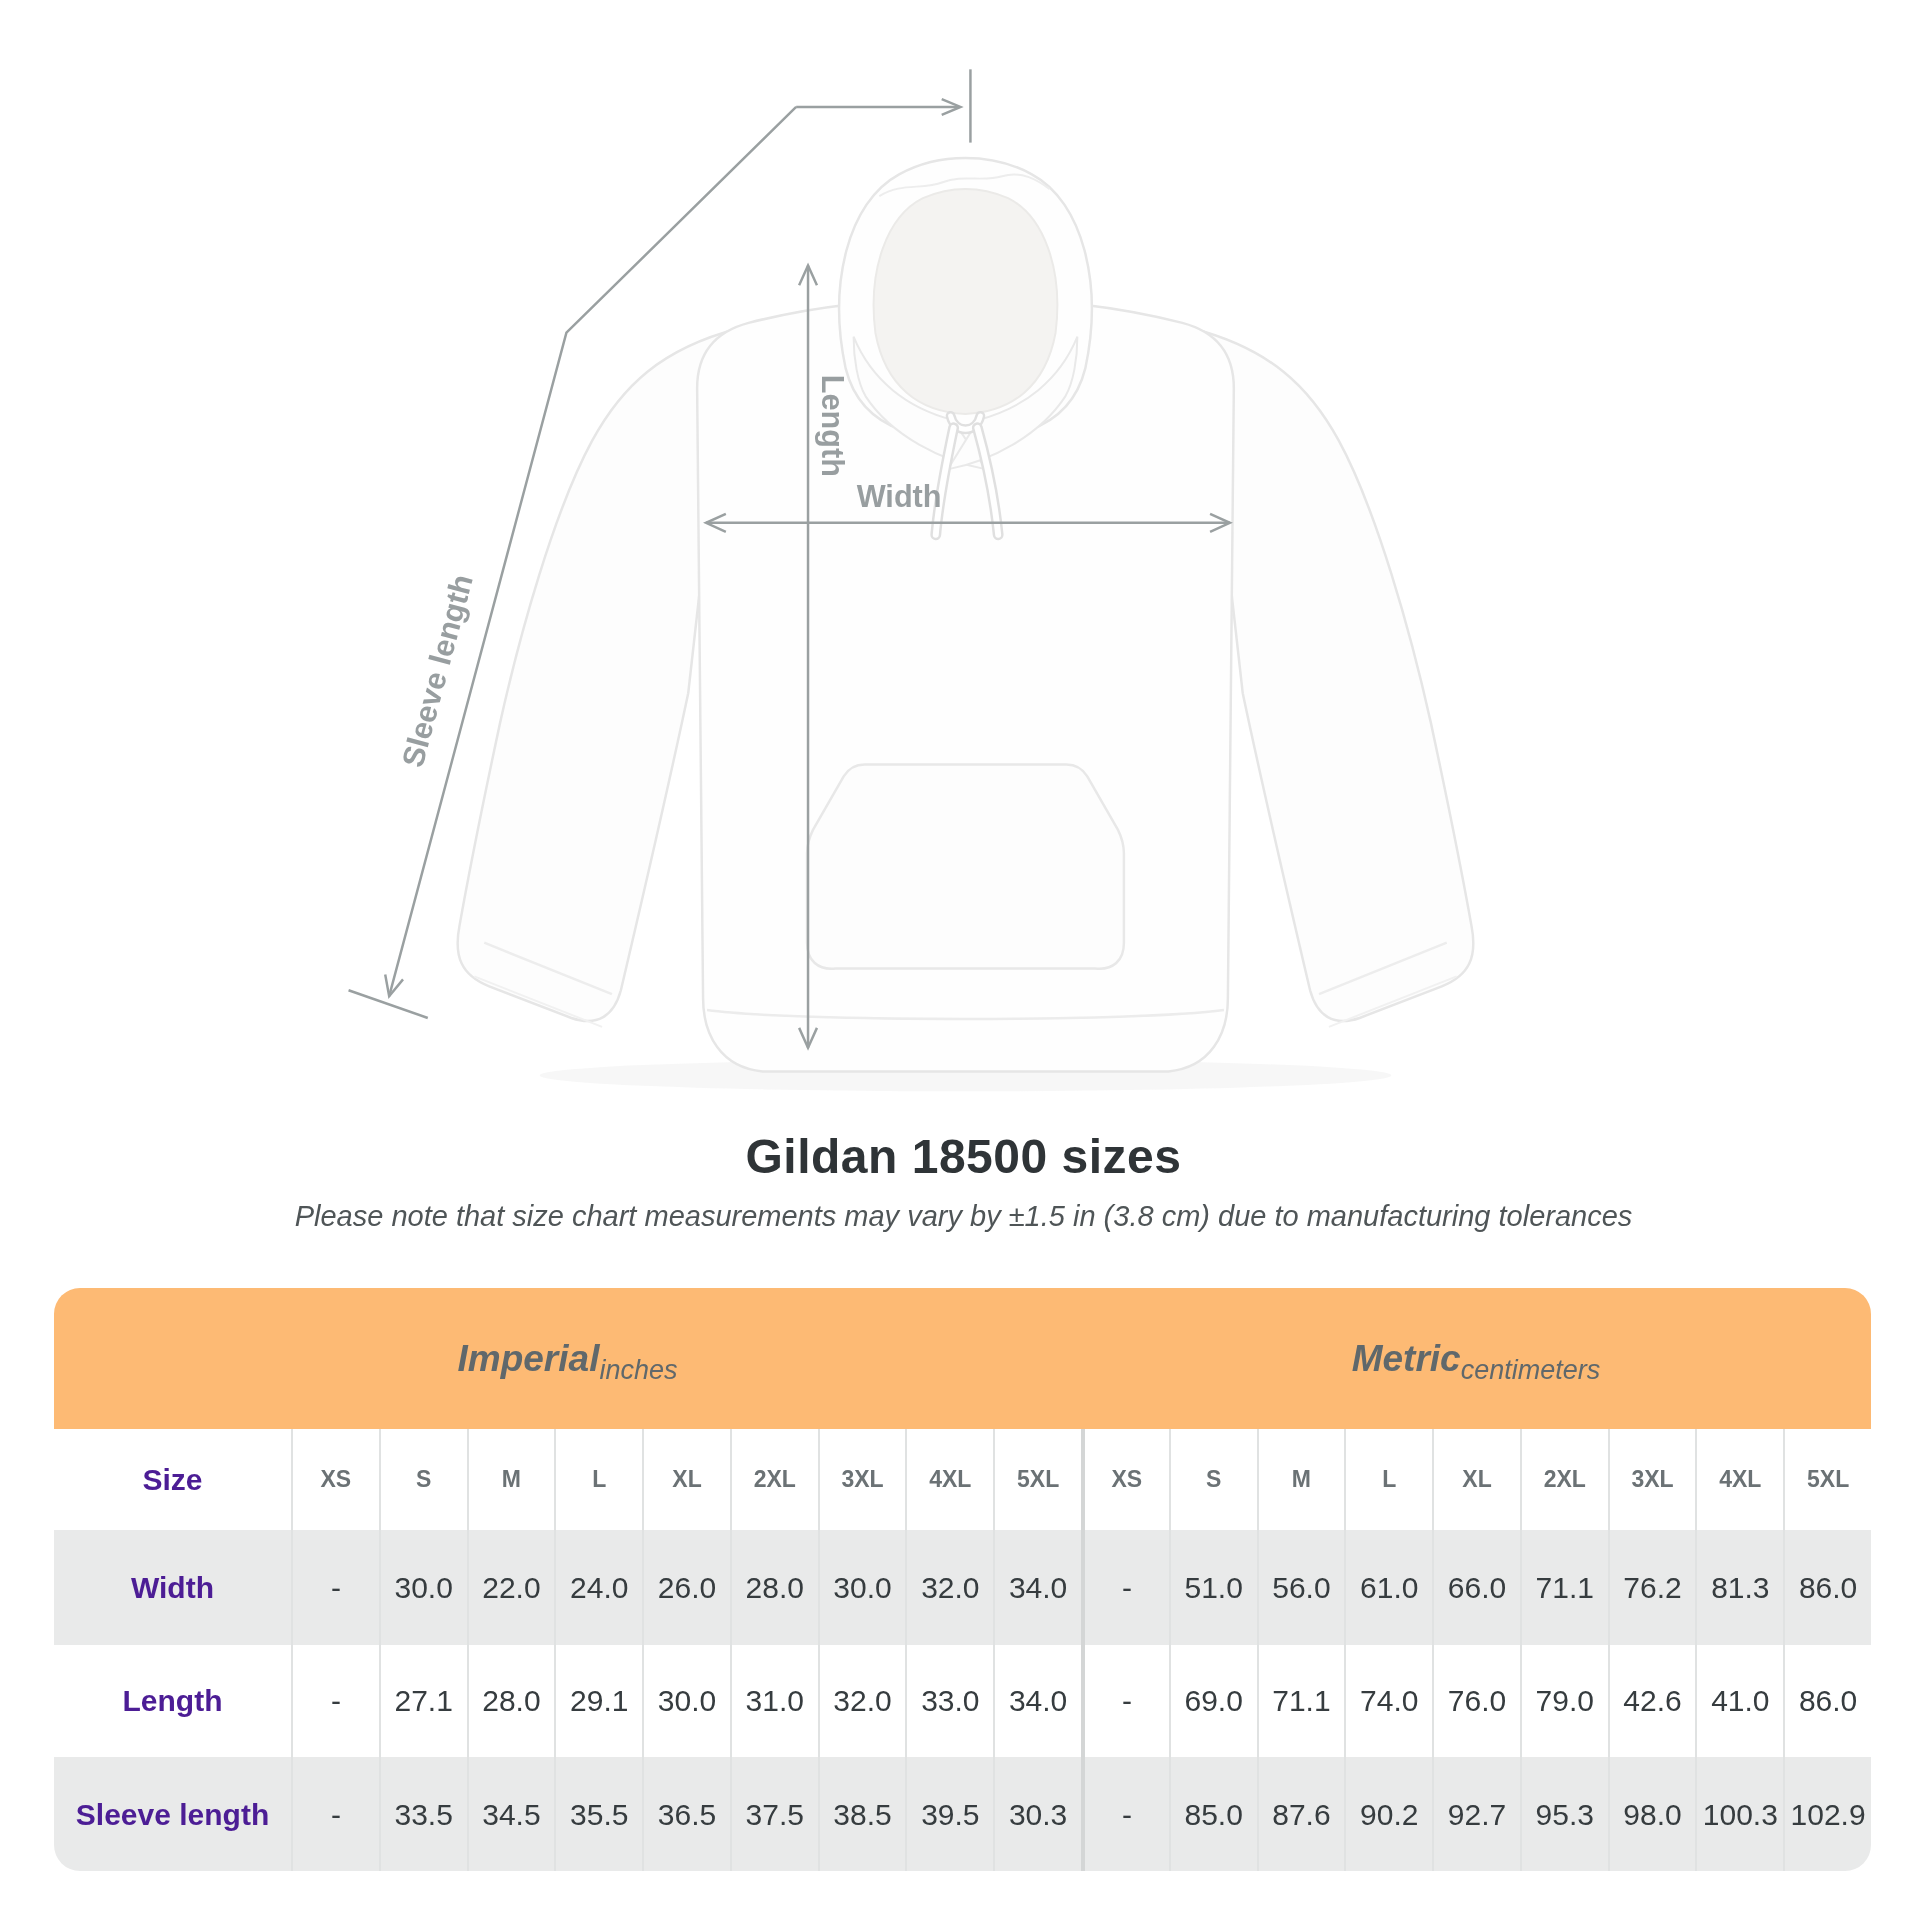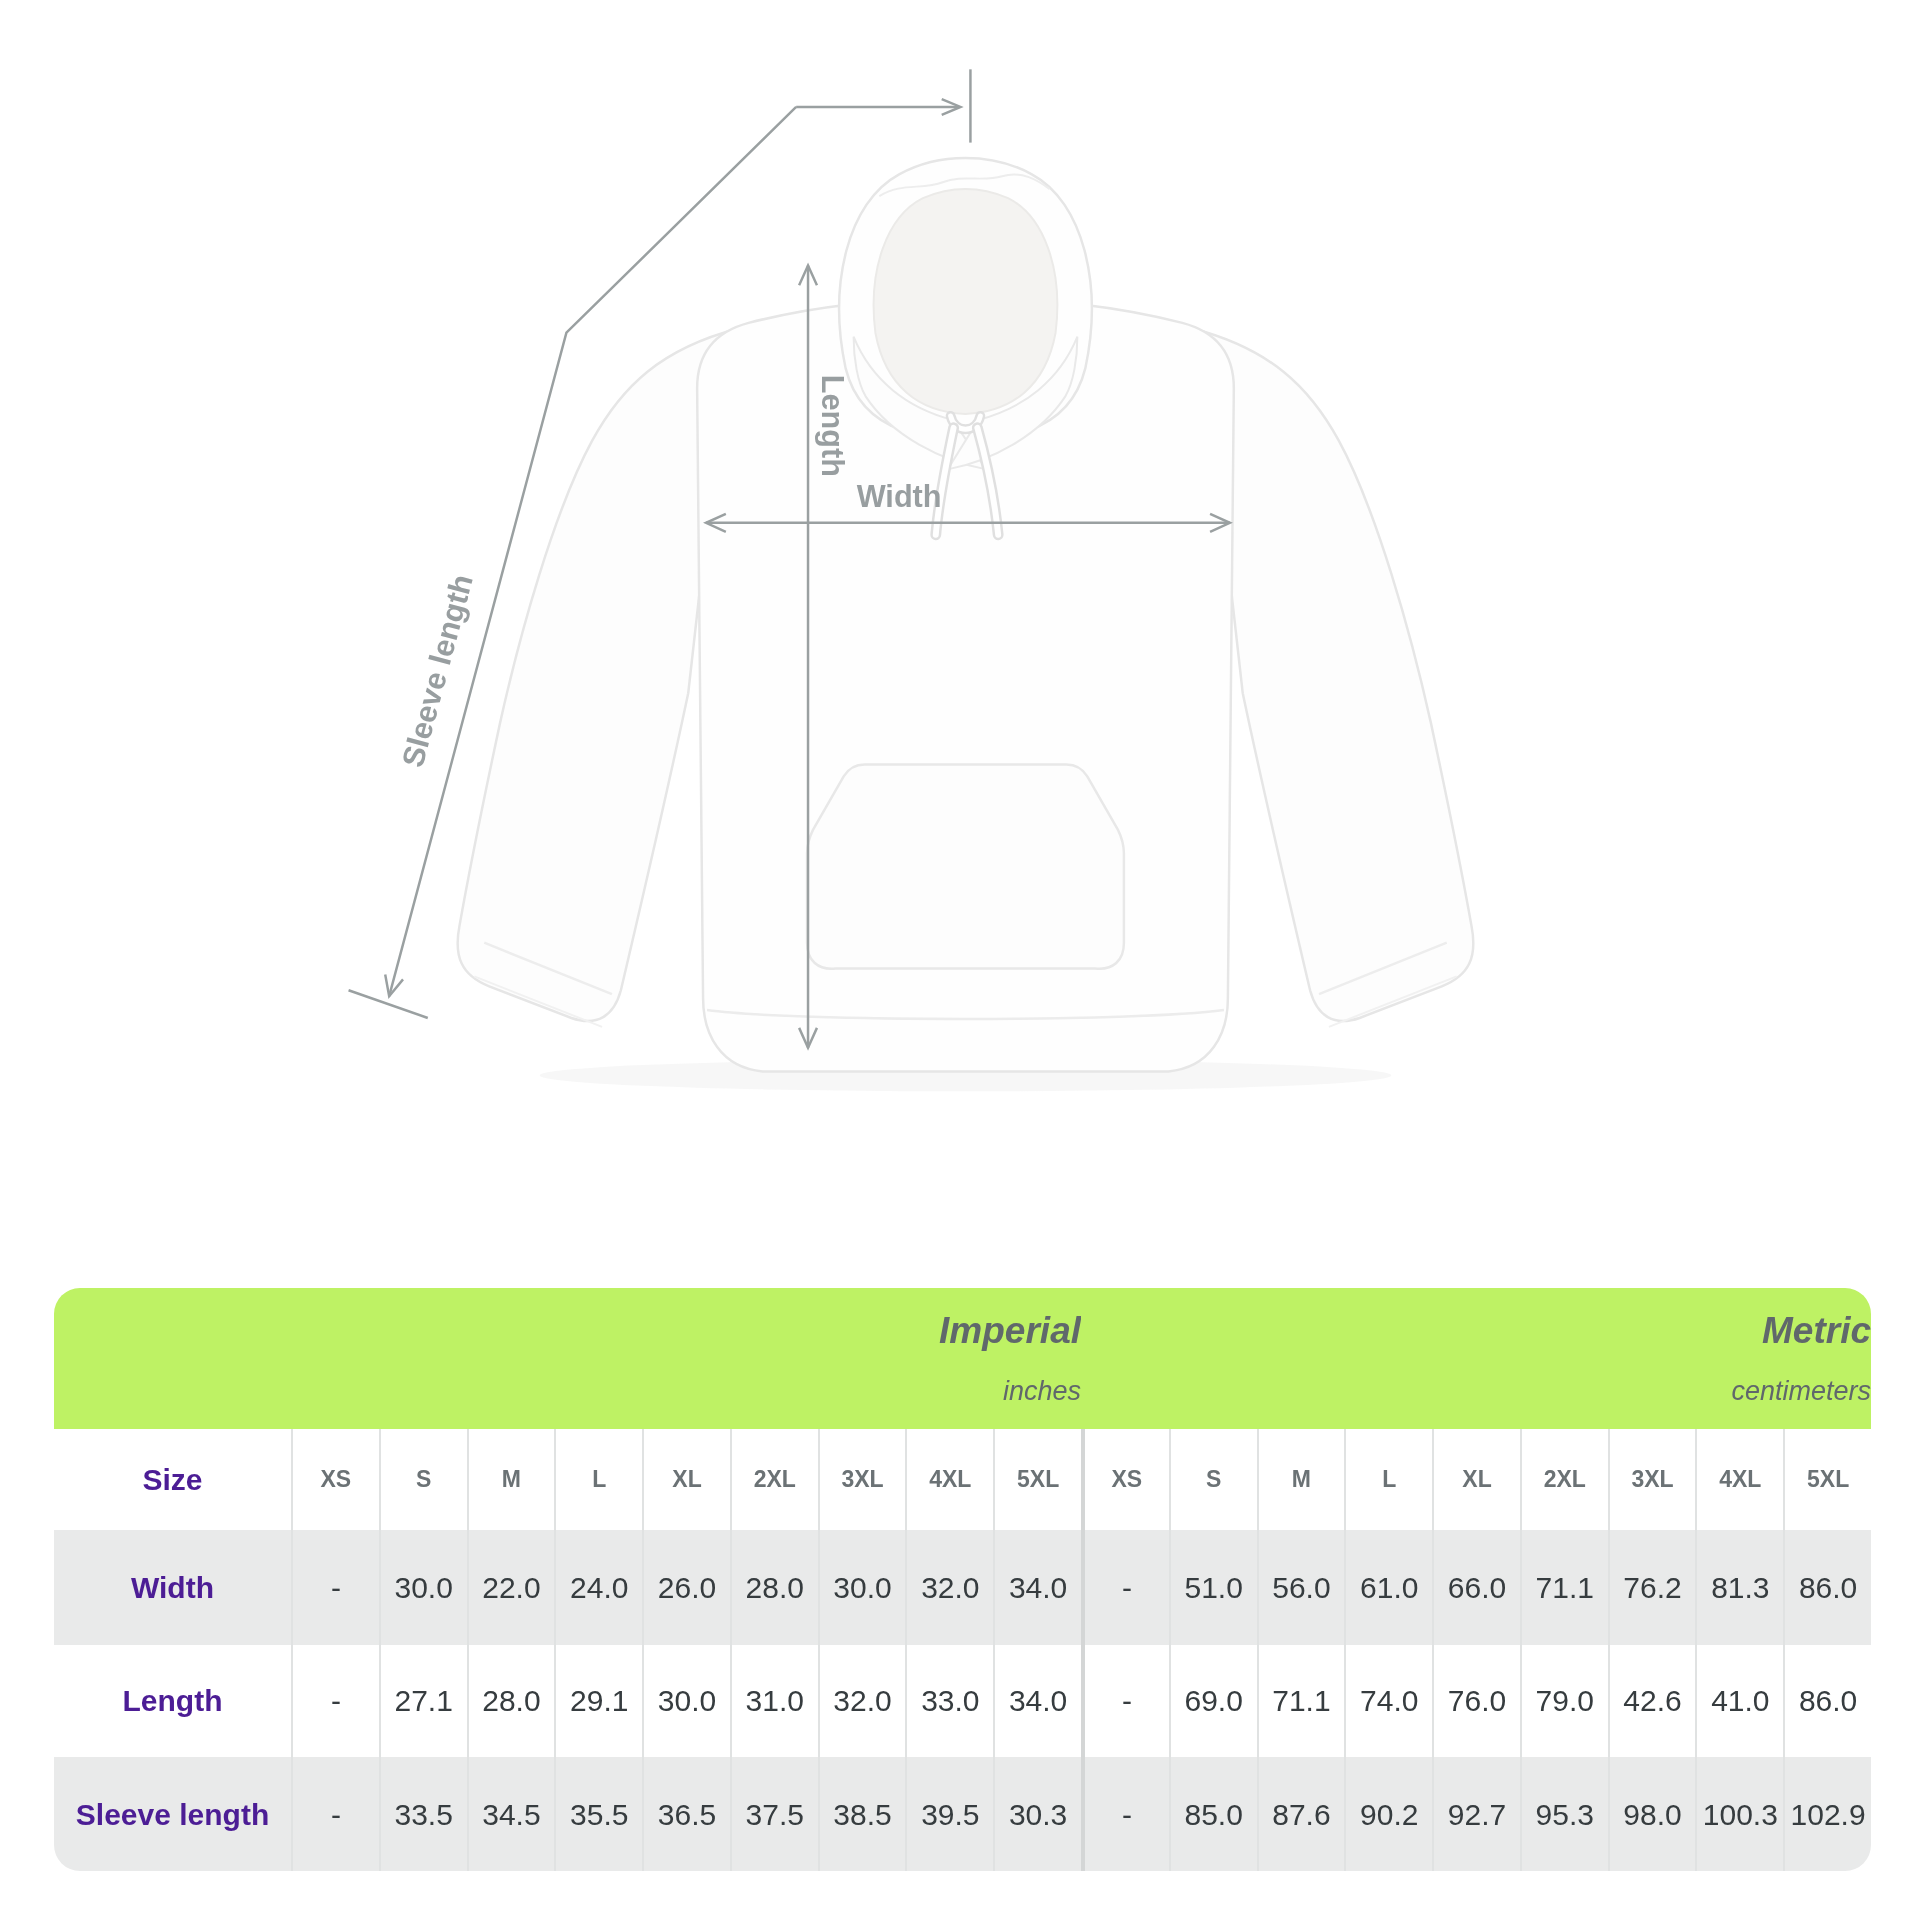--- a/index.html
+++ b/index.html
@@ -13,21 +13,21 @@
   .title-wrap{position:absolute;left:0;top:1129px;width:1927px;text-align:center;}
   .title{font-size:48px;font-weight:bold;color:#2f3437;letter-spacing:0.5px;}
   .subtitle{margin-top:16px;font-size:29px;font-style:italic;color:#4f5557;}
 
   
   .size-table{position:absolute;left:54px;top:1288px;width:1817px;height:583px;
               border-radius:26px;overflow:hidden;display:grid;
               grid-template-columns:237px repeat(18,1fr);
               grid-template-rows:141px 101px 115px 112px 115px;}
   .c{display:flex;align-items:center;justify-content:center;background:#ffffff;min-width:0;}
-  .band{background:#bef264;flex-direction:column;align-items:flex-end;}
+  .band{background:#fdba74;}
   .glabel{font-size:37px;font-weight:bold;font-style:italic;color:#60686b;}
   .gsub{margin-top:24px;font-size:27px;font-style:italic;color:#60686b;}
   .grp1{grid-column:1/11;}
   .grp2{grid-column:11/20;}
   .h{font-weight:bold;font-size:23px;color:#6b7275;}
   .lab{font-weight:bold;font-size:30px;color:#4c1d95;}
   .d{font-size:30px;color:#363c3f;}
   .g{background:#e9eaea;}
   .sep{border-left:2px solid #e0e2e2;}
   .sep2{border-left:4px solid #d4d6d6;}
@@ -115,20 +115,24 @@
         <path d="M733,519 L713,528 L733,537"></path>
         <path d="M1222,519 L1242,528 L1222,537"></path>
       </g>
     </g>
 
     <text class="ann-text" x="452" y="680" text-anchor="middle" transform="rotate(-75 452 680)">Sleeve length</text>
     <text class="ann-text" x="830" y="430" text-anchor="middle" transform="rotate(90 830 430)">Length</text>
     <text class="ann-text" x="908" y="512" text-anchor="middle">Width</text>
   </svg>
 
+  <div class="title-wrap">
+    <div class="title">Gildan 18500 sizes</div>
+    <div class="subtitle">Please note that size chart measurements may vary by ±1.5 in (3.8 cm) due to manufacturing tolerances</div>
+  </div>
 
   <div class="size-table">
 
     <div class="c band grp1">
       <div class="glabel">Imperial</div>
       <div class="gsub">inches</div>
     </div>
     <div class="c band grp2">
       <div class="glabel">Metric</div>
       <div class="gsub">centimeters</div>

